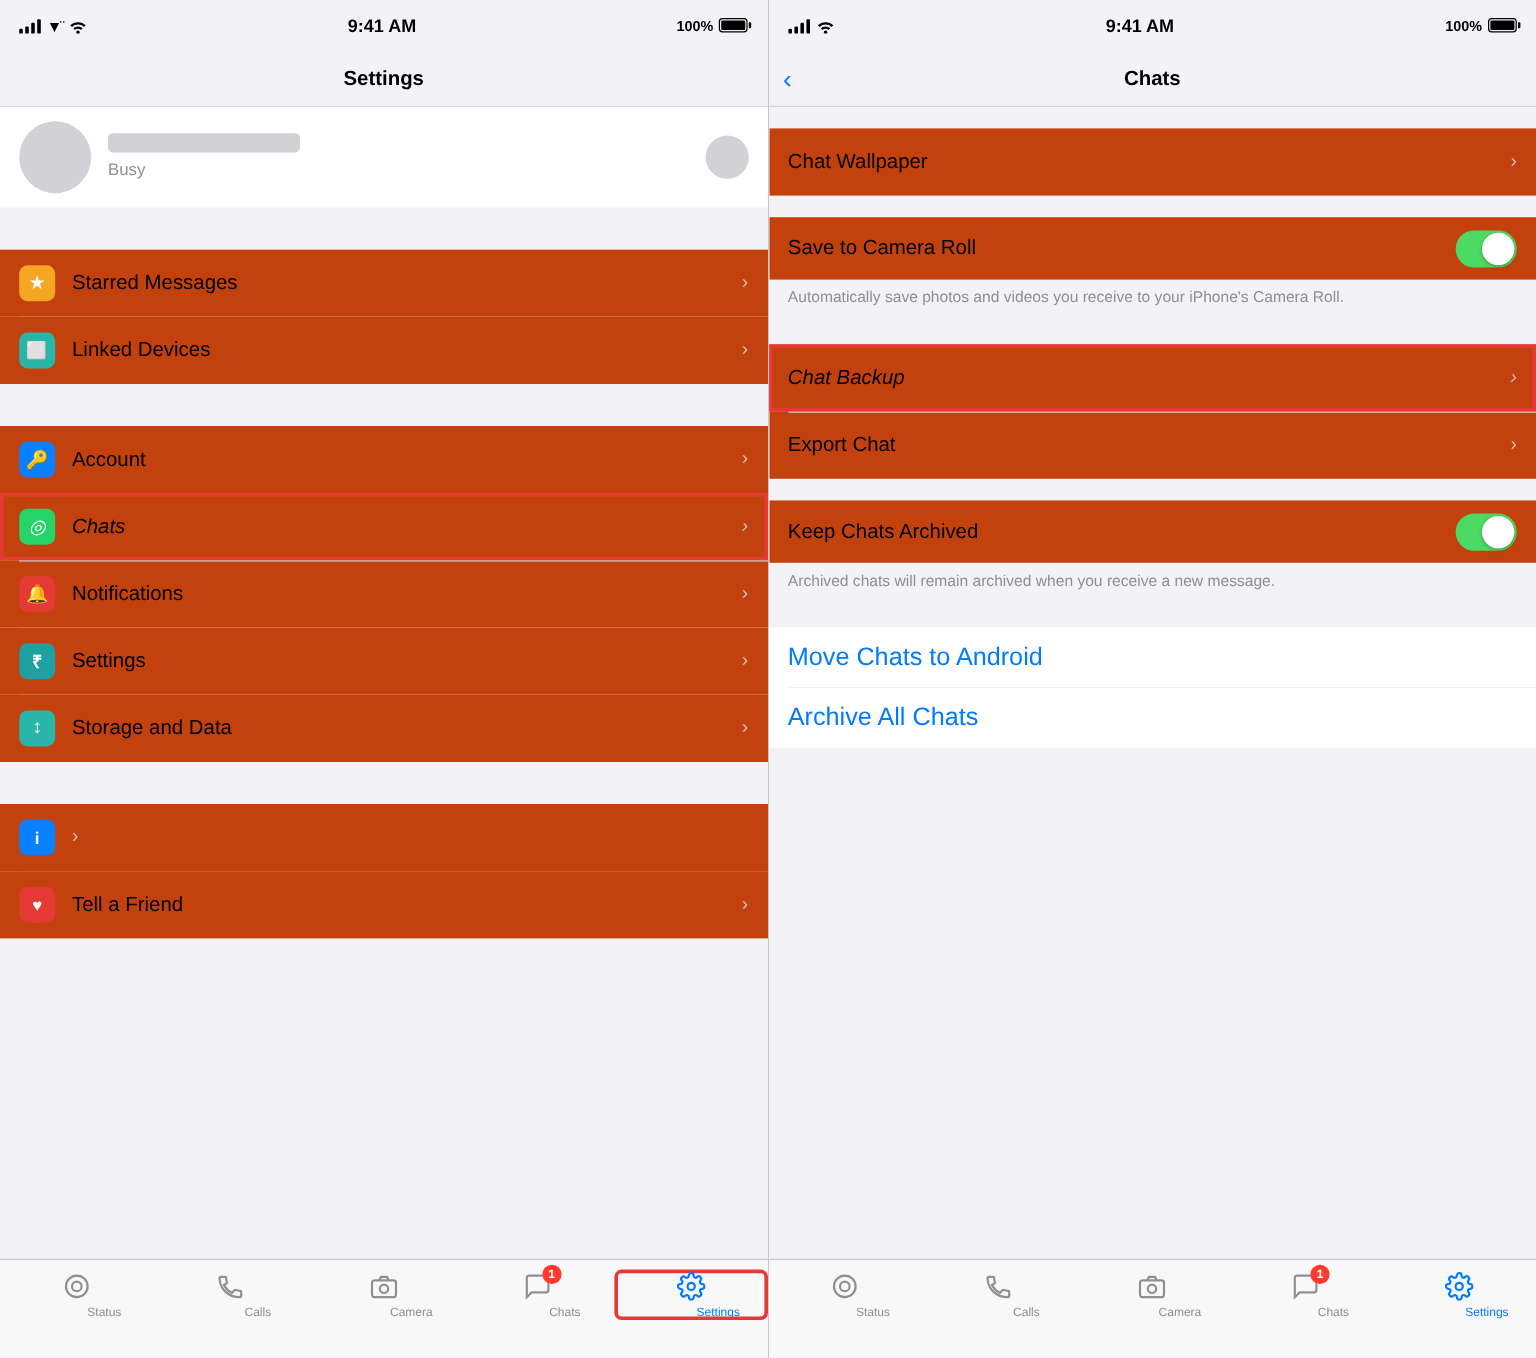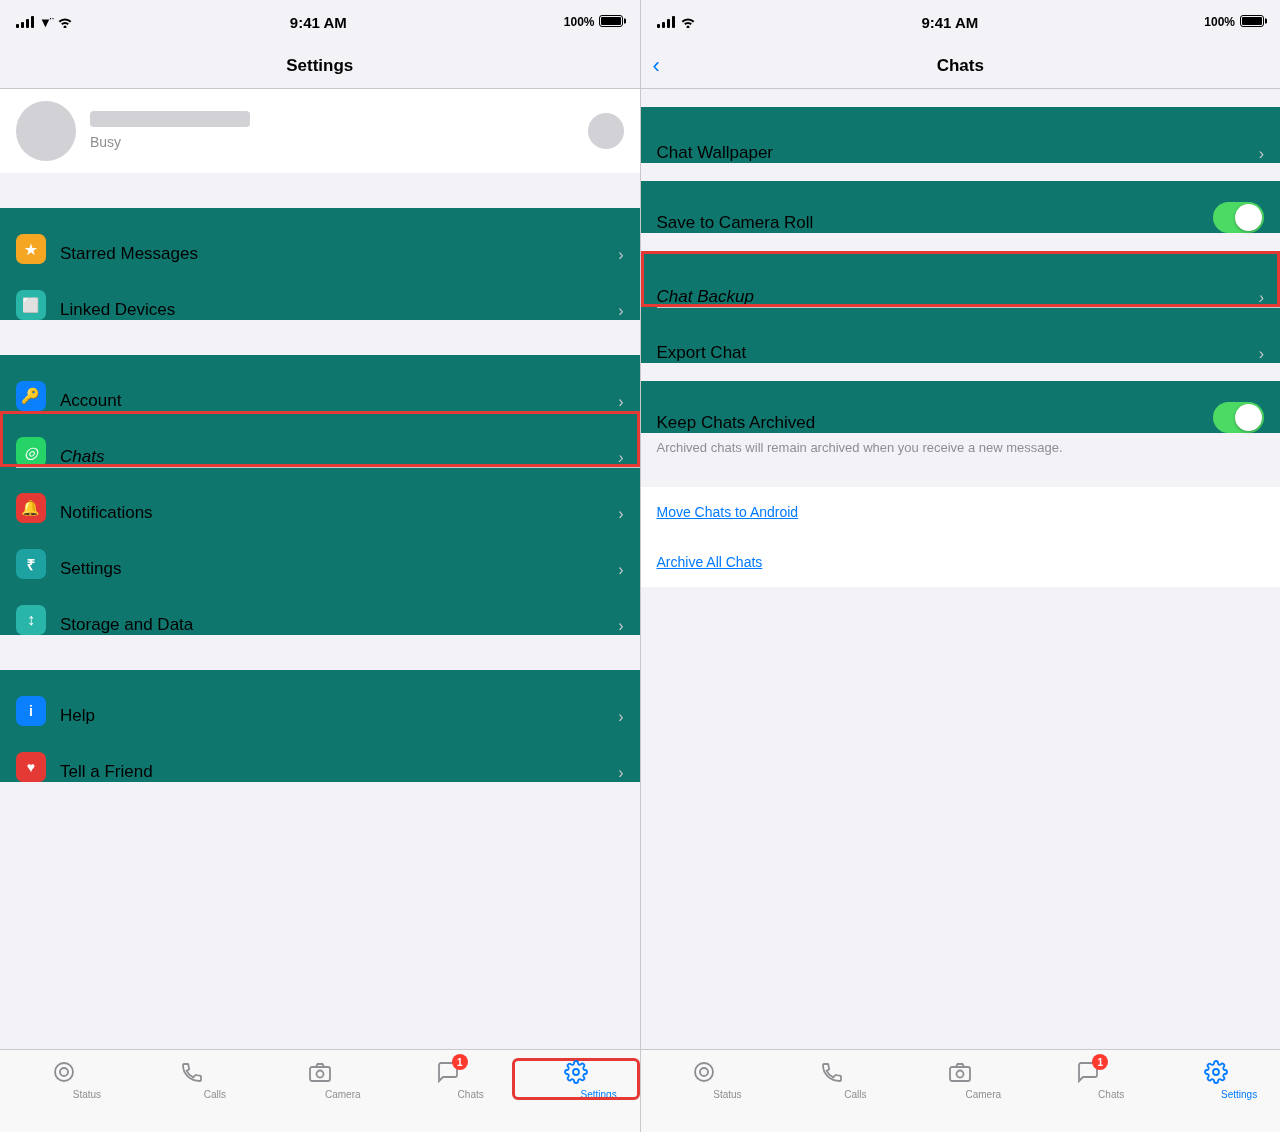--- a/index.html
+++ b/index.html
@@ -85,24 +85,24 @@
 
     
     .separator { height: 1px; background: #c8c7cc; margin: 0; }
     .section-gap { height: 35px; background: #f2f2f7; }
     .section-gap-sm { height: 18px; background: #f2f2f7; }
 
     
     .list-section { background: #fff; }
     .list-item {
       display: flex;
-      align-items: flex-end;
+      align-items: center;
       min-height: 56px;
       padding: 0 16px;
-      background: #0f766e;
+      background: #c2410c;
       position: relative;
     }
     .list-item::after {
       content: '';
       position: absolute;
       bottom: 0;
       left: 16px;
       right: 0;
       height: 0.5px;
       background: #c8c7cc;
@@ -204,23 +204,22 @@
       content: '';
       position: absolute;
       bottom: 0;
       left: 16px;
       right: 0;
       height: 0.5px;
       background: #c8c7cc;
     }
     .blue-link:last-child::after { display: none; }
     .blue-link-text {
-      font-size: 14px;
+      font-size: 21px;
       color: #007aff;
-      text-decoration: underline;
     }
 
     
     .tab-bar {
       position: absolute;
       bottom: 0;
       left: 0;
       right: 0;
       height: 83px;
       background: rgba(248,248,248,0.97);
@@ -396,21 +395,20 @@
     </div>
   </div>
 
   <div class="section-gap"></div>
 
   <div class="list-section">
     <div class="list-item">
       <div class="list-icon icon-info-blue">
         <span style="color:#fff;font-size:14px;font-weight:bold;">i</span>
       </div>
-      <span class="list-label">Help</span>
       <span class="list-chevron">›</span>
     </div>
     <div class="list-item">
       <div class="list-icon icon-invite">
         <span style="color:#fff;font-size:14px;">♥</span>
       </div>
       <span class="list-label">Tell a Friend</span>
       <span class="list-chevron">›</span>
     </div>
   </div>
@@ -521,20 +519,23 @@
     <div class="section-gap-sm"></div>
 
     <div class="list-section">
       <div class="list-item" style="min-height:52px;">
         <span class="list-label">Save to Camera Roll</span>
         <div class="toggle">
           <div class="toggle-knob"></div>
         </div>
       </div>
     </div>
+    <div class="description-text">
+      Automatically save photos and videos you receive to your iPhone's Camera Roll.
+    </div>
 
     <div class="section-gap-sm"></div>
 
     <div class="list-section">
       <div class="list-item highlighted">
         <span class="list-label">Chat Backup</span>
         <span class="list-chevron">›</span>
       </div>
       <div class="list-item">
         <span class="list-label">Export Chat</span>

